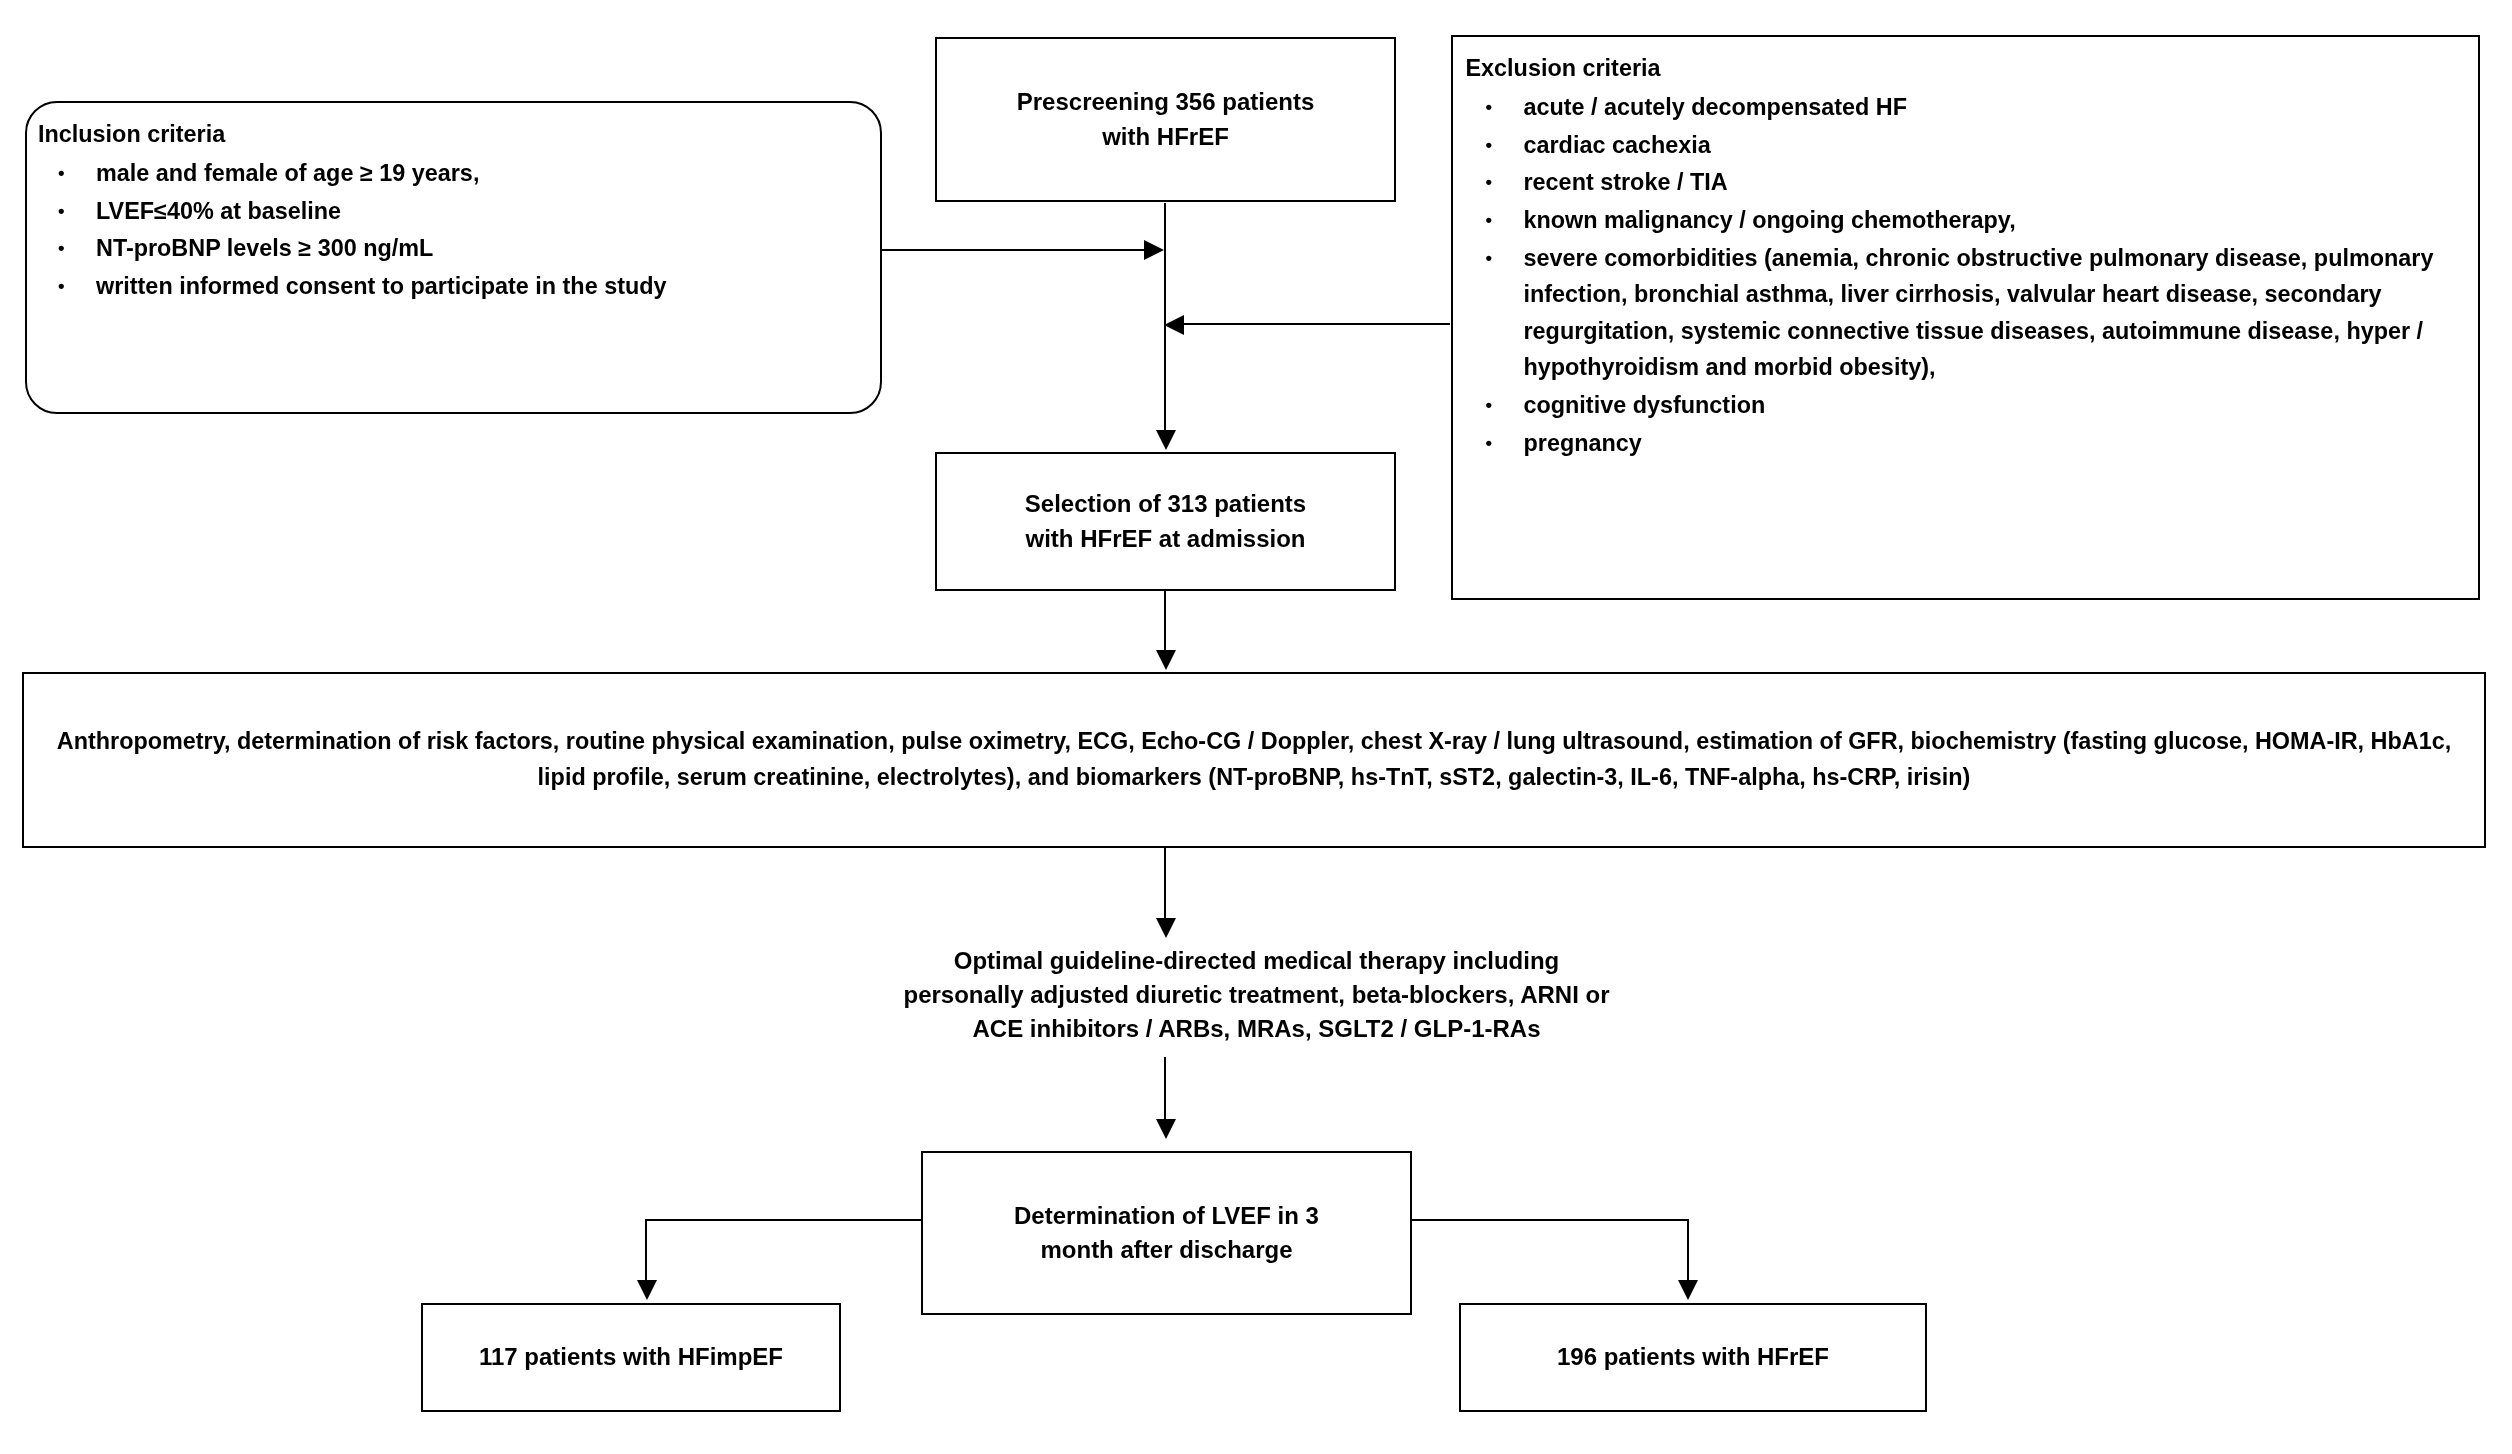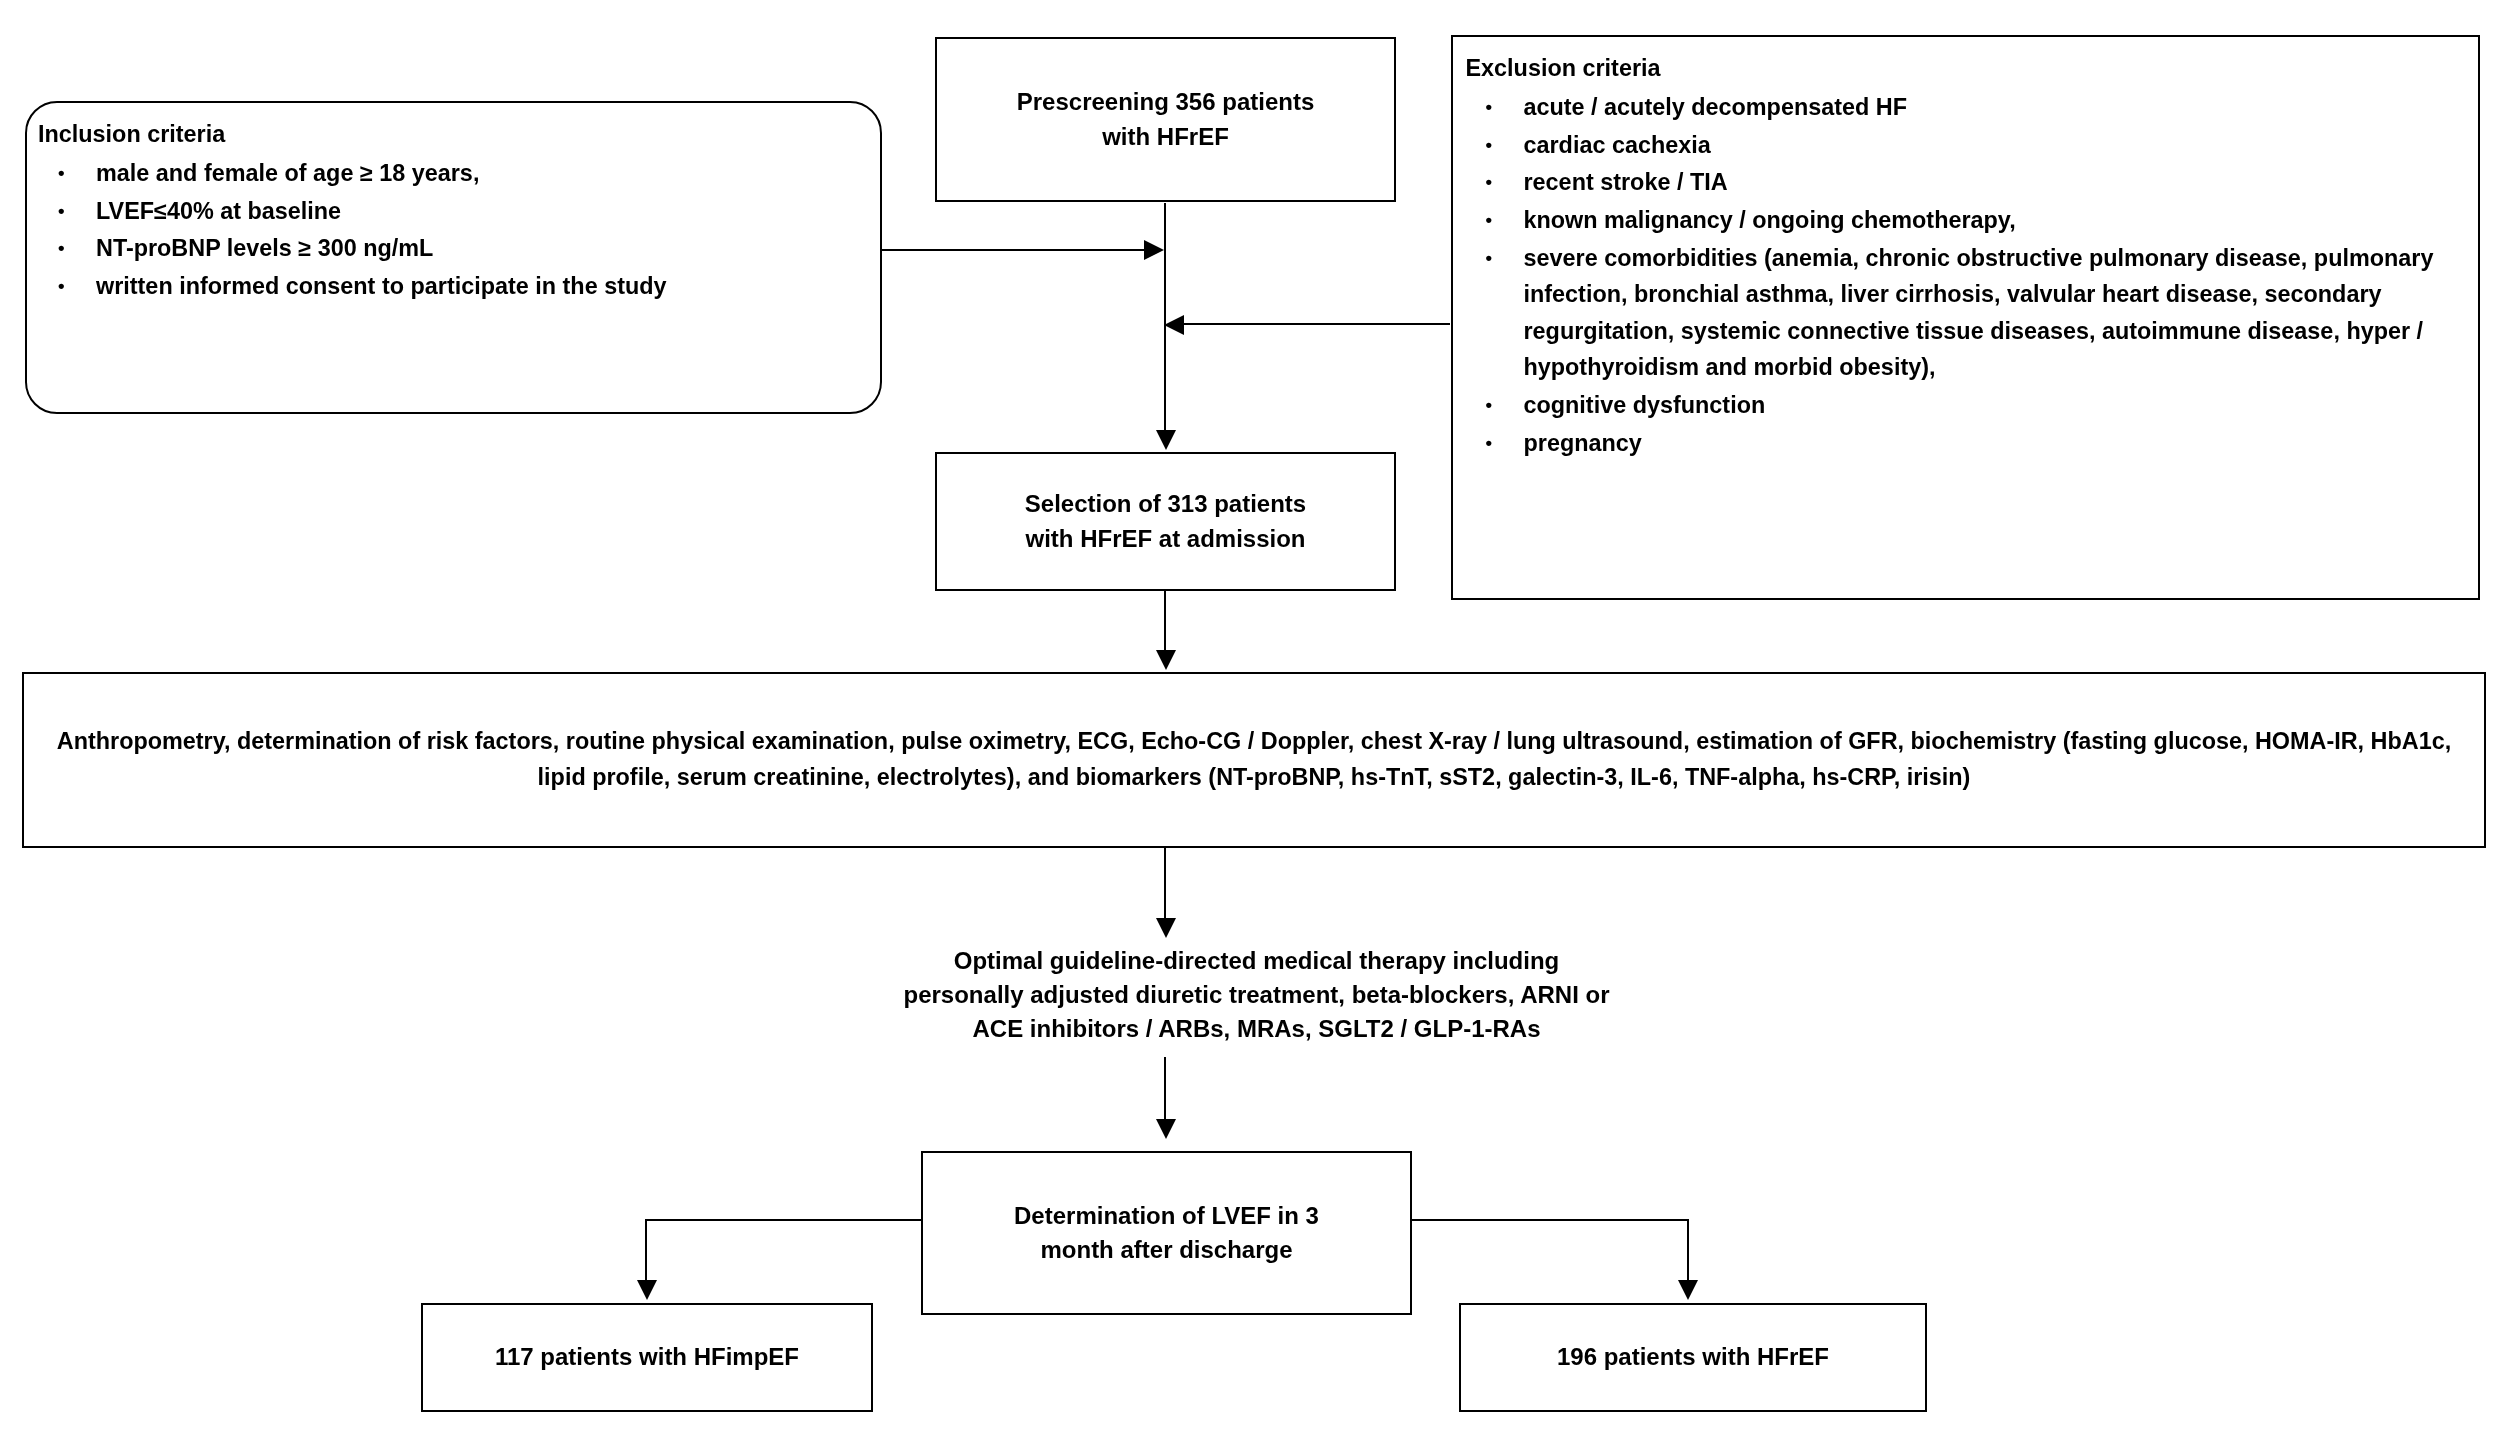--- a/index.html
+++ b/index.html
@@ -103,21 +103,21 @@
     z-index: 2;
   }
 
   
   #inclusion-box   { left: 25px;   top: 101px;  width: 857px; height: 313px; padding: 17px 11px 11px 11px; justify-content: flex-start; border-radius: 32px; }
   #prescreen-box   { left: 935px; top: 37px;   width: 461px;  height: 165px; padding: 0 14px; }
   #exclusion-box   { left: 1451px; top: 35px;   width: 1029px; height: 565px; padding: 17px 12.5px 11px 12.5px; justify-content: flex-start; }
   #selection-box   { left: 935px; top: 452px;  width: 461px;  height: 139px; padding: 8px 14px; }
   #workup-box      { left: 22px;   top: 672px;  width: 2464px; height: 176px; padding: 0 15.6px; }
   #determination-box { left: 921px; top: 1139px; width: 491px; height: 164px; padding: 0 7px; margin-top: 12px; }
-  #hfimpef-box     { left: 421px;  top: 1303px; width: 452px;  height: 109px; padding: 0 11px; }
+  #hfimpef-box     { left: 421px;  top: 1303px; width: 420px;  height: 109px; padding: 0 11px; }
   #hfref-box       { left: 1459px; top: 1303px; width: 468px;  height: 109px; padding: 0 11px; }
 
   #therapy-text    { position: absolute; left: 750px; top: 944px; width: 1013px; z-index: 3; }
 </style>
 </head>
 <body>
 
 <div id="canvas">
 
   <div class="vline" style="left:1164px; top:203px; height:229px;"></div>
@@ -142,21 +142,21 @@
   <div class="vline" style="left:645px; top:1219px; height:62px;"></div>
   <div class="arrow-down" style="left:637px; top:1280px;"></div>
 
   <div class="hline" style="left:1410px; top:1219px; width:279px;"></div>
   <div class="vline" style="left:1687px; top:1219px; height:62px;"></div>
   <div class="arrow-down" style="left:1678px; top:1280px;"></div>
 
   <div class="box" id="inclusion-box">
     <div class="box-title">Inclusion criteria</div>
     <ul class="crit-list">
-      <li>male and female of age ≥ 18 years,</li>
+      <li>male and female of age ≥ 19 years,</li>
       <li>LVEF≤40% at baseline</li>
       <li>NT-proBNP levels ≥ 300 ng/mL</li>
       <li>written informed consent to participate in the study</li>
     </ul>
   </div>
 
   <div class="box" id="prescreen-box">
     <div class="centered-lines">Prescreening 356 patients</div>
     <div class="centered-lines">with HFrEF</div>
   </div>

